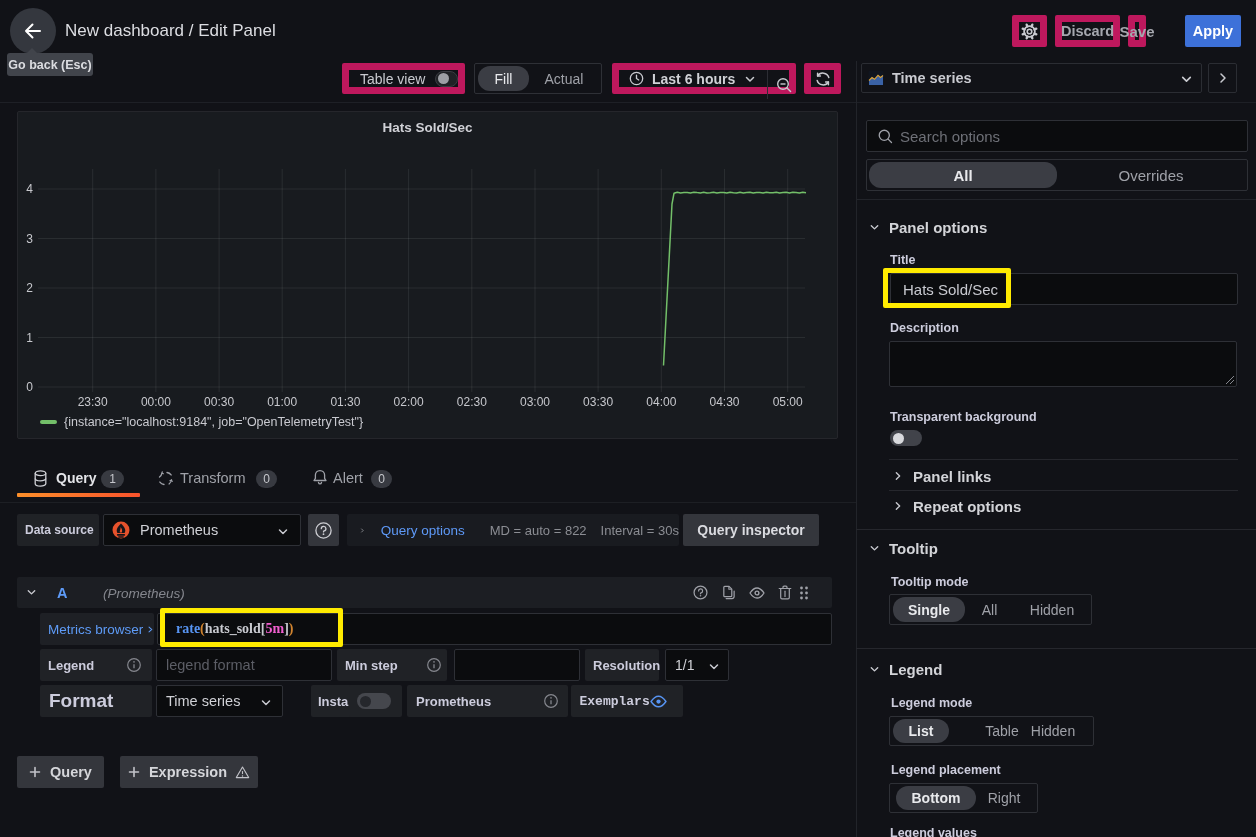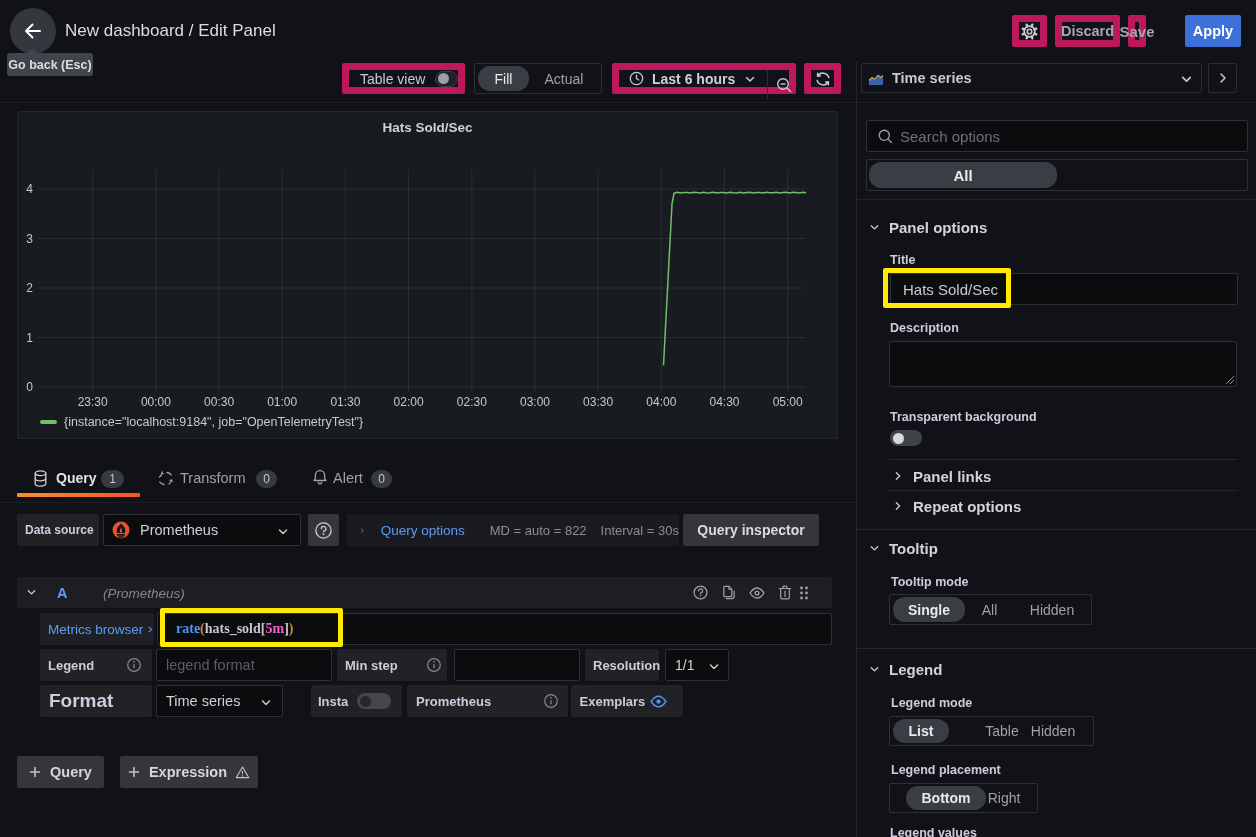--- a/index.html
+++ b/index.html
@@ -285,21 +285,21 @@
     <div style="position:absolute;left:2.5px;top:2.5px;width:11px;height:11px;border-radius:50%;background:#25272c;"></div>
   </div>
 </div>
 <div class="lbl abs" style="left:407px;top:685px;width:161px;height:32px;padding-left:9px;font-size:13px;">Prometheus
   <svg style="position:absolute;left:137px;top:9px;" width="14" height="14" viewBox="0 0 14 14">
       <circle cx="7" cy="7" r="6.3" stroke="#85878e" stroke-width="1.2" fill="none"></circle>
       <path d="M7 6.3v4" stroke="#85878e" stroke-width="1.3"></path>
       <circle cx="7" cy="3.9" r="0.8" fill="#85878e"></circle>
     </svg>
 </div>
-<div class="lbl abs" style="left:571px;top:685px;width:112px;height:32px;padding-left:8.5px;font-size:13px;">Exemplars
+<div class="lbl abs" style="left:571px;top:685px;width:112px;height:32px;padding-left:8.5px;font-size:13px;font-family:Liberation Mono, monospace;">Exemplars
   <svg style="position:absolute;left:79px;top:10px;" width="17" height="13" viewBox="0 0 16 12">
       <path d="M1 6c2.2-3.3 4.6-5 7-5s4.8 1.7 7 5c-2.2 3.3-4.6 5-7 5s-4.8-1.7-7-5z" stroke="#5794f2" stroke-width="1.3" fill="none"></path>
       <circle cx="8" cy="6" r="2" fill="#5794f2"></circle>
     </svg>
 </div>
 
 <div class="btn-sec abs" style="left:17px;top:756px;width:87px;height:32px;font-size:14.5px;font-weight:700;">
   <svg width="12" height="12" viewBox="0 0 12 12" style="margin-right:9px;">
       <path d="M6 1.5v9M1.5 6h9" stroke="#c2c3c9" stroke-width="1.6" stroke-linecap="round"></path>
     </svg>Query
@@ -333,20 +333,21 @@
 </div>
 <div class="inp abs" style="left:866px;top:120px;width:382px;height:32px;display:flex;align-items:center;">
   <svg style="margin-left:11px;" width="15" height="15" viewBox="0 0 16 16">
       <circle cx="6.7" cy="6.7" r="5.4" stroke="#9fa1a8" stroke-width="1.4" fill="none"></circle>
       <path d="M10.8 10.8l3.6 3.6" stroke="#9fa1a8" stroke-width="1.4" stroke-linecap="round"></path>
     </svg>
   <span style="margin-left:7px;font-size:15px;color:#6e7077;">Search options</span>
 </div>
 <div class="radio" style="left:866px;top:159px;width:382px;height:32px;">
   <div class="act" style="left:2px;width:188px;font-size:15px;font-weight:700;">All</div>
+  <div class="off" style="left:190px;width:188px;font-size:15px;">Overrides</div>
 </div>
 <div class="abs" style="left:856px;top:199px;width:400px;height:1px;background:#22242a;"></div>
 
 <svg class="abs" style="left:869px;top:222px;" width="11" height="11" viewBox="0 0 12 12">
     <path d="M2.5 4L6 7.5L9.5 4" stroke="#c9cad0" stroke-width="1.5" fill="none" stroke-linecap="round" stroke-linejoin="round"></path>
   </svg>
 <div class="sechead abs" style="left:889px;top:219px;">Panel options</div>
 <div class="optlbl abs" style="left:890px;top:253px;">Title</div>
 <div class="inp abs" style="left:890px;top:273px;width:348px;height:32px;display:flex;align-items:center;">
   <span style="margin-left:12px;font-size:15px;color:#c9cad0;">Hats Sold/Sec</span>
@@ -391,16 +392,16 @@
   </svg>
 <div class="sechead abs" style="left:889px;top:661px;">Legend</div>
 <div class="optlbl abs" style="left:891px;top:696px;">Legend mode</div>
 <div class="radio" style="left:889px;top:716px;width:205px;height:30px;">
   <div class="act" style="left:3px;width:56px;font-size:14px;font-weight:700;">List</div>
   <div class="off" style="left:59px;width:66px;font-size:14px;padding-left:40px;">Table</div>
   <div class="off" style="left:125px;width:76px;font-size:14px;">Hidden</div>
 </div>
 <div class="optlbl abs" style="left:891px;top:763px;">Legend placement</div>
 <div class="radio" style="left:889px;top:783px;width:149px;height:30px;">
-  <div class="act" style="left:16px;width:80px;font-size:14px;font-weight:700;">Bottom</div>
+  <div class="act" style="left:6px;width:80px;font-size:14px;font-weight:700;">Bottom</div>
   <div class="off" style="left:83px;width:62px;font-size:14px;">Right</div>
 </div>
 <div class="optlbl abs" style="left:890px;top:826px;">Legend values</div>
 
 </body></html>

